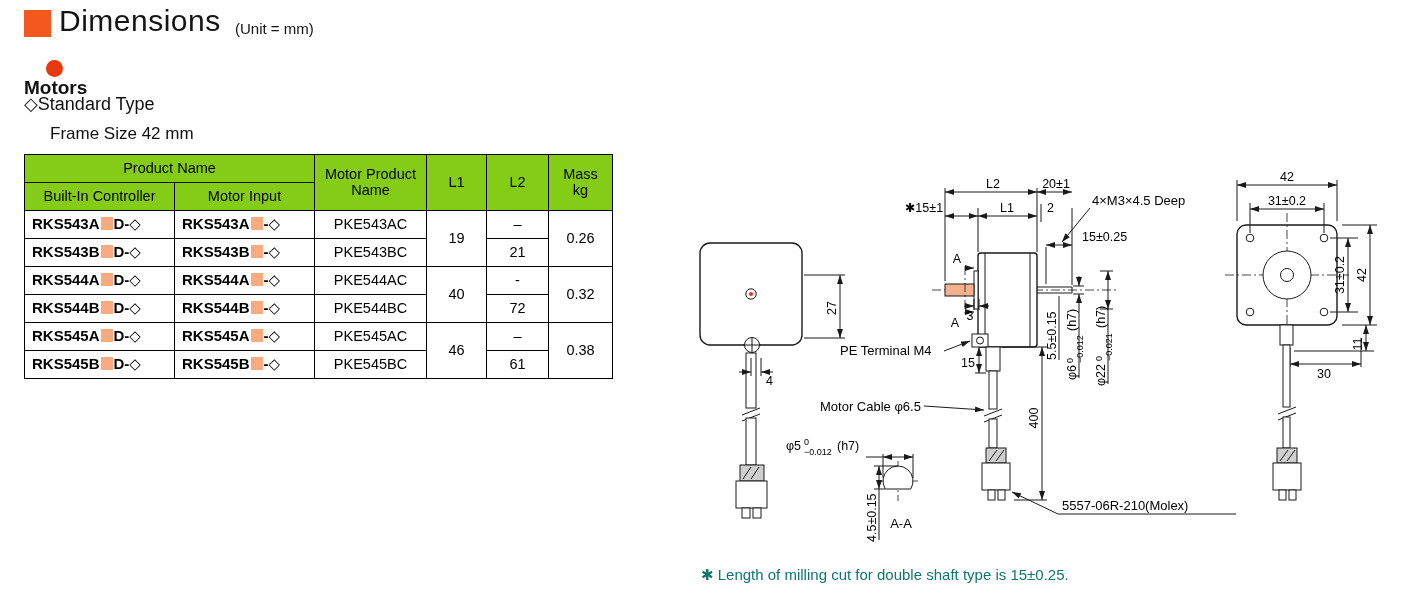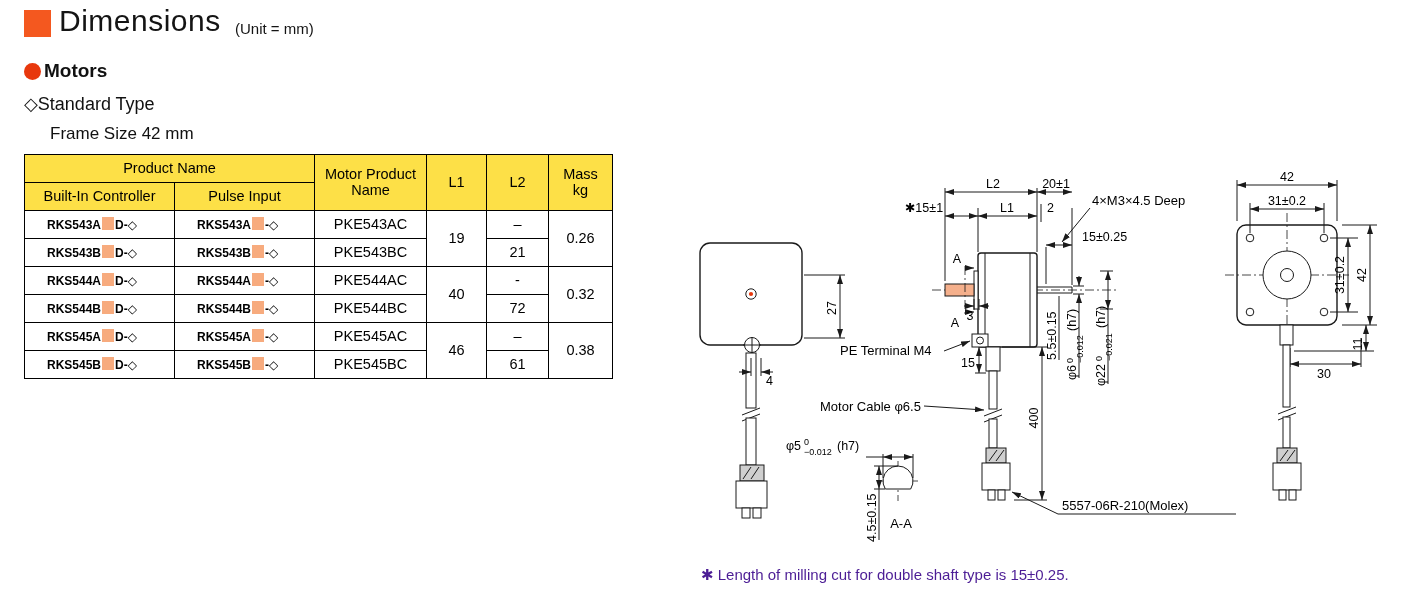--- a/index.html
+++ b/index.html
@@ -2,33 +2,33 @@
 <html><head>
 <meta charset="utf-8">
 <style>
   html,body{margin:0;padding:0;background:#fff;}
   .canvas{position:relative;width:1417px;height:598px;background:#fff;overflow:hidden;
           font-family:"Liberation Sans","DejaVu Sans",sans-serif;color:#111;}
   
   .accent-square{position:absolute;left:24px;top:10px;width:27px;height:27px;background:#f4581f;}
   .page-title{position:absolute;left:59px;top:4px;font-size:30px;font-weight:normal;color:#141414;letter-spacing:.5px;}
   .unit-note{position:absolute;left:235px;top:20px;font-size:15px;color:#141414;}
-  .motors-line{position:absolute;left:24px;top:60px;font-size:19px;font-weight:bold;display:flex;align-items:center;}
+  .motors-line{position:absolute;left:24px;top:60px;font-size:19px;font-weight:bold;display:flex;align-items:center;flex-direction:column;}
   .bullet{width:17px;height:17px;border-radius:50%;background:#e8380d;display:inline-block;margin-right:3px;}
   .standard-line{position:absolute;left:24px;top:93px;font-size:18px;}
   .frame-line{position:absolute;left:24px;top:124px;font-size:17px;margin-left:26px;}
   
   table.dim-table{position:absolute;left:24px;top:154px;border-collapse:collapse;font-size:14.5px;color:#000;}
   .dim-table th,.dim-table td{border:1px solid #000;padding:0 6px;height:27px;text-align:center;font-weight:normal;line-height:1.1;}
-  .dim-table th{background:#fde047;}
-  .dim-table td.model{font-weight:bold;text-align:left;font-size:12px;white-space:nowrap;padding-left:22px;}
+  .dim-table th{background:#84cc16;}
+  .dim-table td.model{font-weight:bold;text-align:left;font-size:15px;white-space:nowrap;padding-left:7px;}
   .obox{display:inline-block;width:12px;height:13px;background:#f7ab7e;vertical-align:-1px;margin:0 1px;}
   
   .drawing{position:absolute;left:680px;top:148px;}
-  .footnote{position:absolute;left:701px;top:566px;font-size:15px;color:#4c1d95;}
+  .footnote{position:absolute;left:701px;top:566px;font-size:15px;color:#0f766e;}
   svg .ln{stroke:#1a1a1a;stroke-width:1;fill:none;}
   svg .lnb{stroke:#1a1a1a;stroke-width:1.4;fill:#fff;}
   svg .fillw{fill:#fff;stroke:#1a1a1a;stroke-width:1;}
   svg .cl{stroke:#1a1a1a;stroke-width:.8;fill:none;stroke-dasharray:9 3 2 3;}
   svg text{font-family:"Liberation Sans","DejaVu Sans",sans-serif;fill:#000;}
   svg .t{font-size:12.5px;}
   svg .tl{font-size:13px;}
   svg .ts{font-size:9px;}
   svg .shaft{fill:#f5b08c;stroke:#1a1a1a;stroke-width:1;}
   svg .cap{fill:#cfcfcf;stroke:#1a1a1a;stroke-width:1;}
@@ -60,21 +60,21 @@
     <tbody>
         <tr>
       <th colspan="2">Product Name</th>
       <th rowspan="2">Motor Product Name</th>
       <th rowspan="2">L1</th>
       <th rowspan="2">L2</th>
       <th rowspan="2"><span>Mass</span><br><span>kg</span></th>
     </tr>
     <tr>
       <th>Built-In Controller</th>
-      <th>Pulse Input</th>
+      <th>Motor Input</th>
     </tr>
     <tr>
       <td class="model"><span>RKS543A</span><span class="obox"></span><span>D-◇</span></td>
       <td class="model"><span>RKS543A</span><span class="obox"></span><span>-◇</span></td>
       <td>PKE543AC</td>
       <td rowspan="2">19</td>
       <td>–</td>
       <td rowspan="2">0.26</td>
     </tr>
     <tr>

